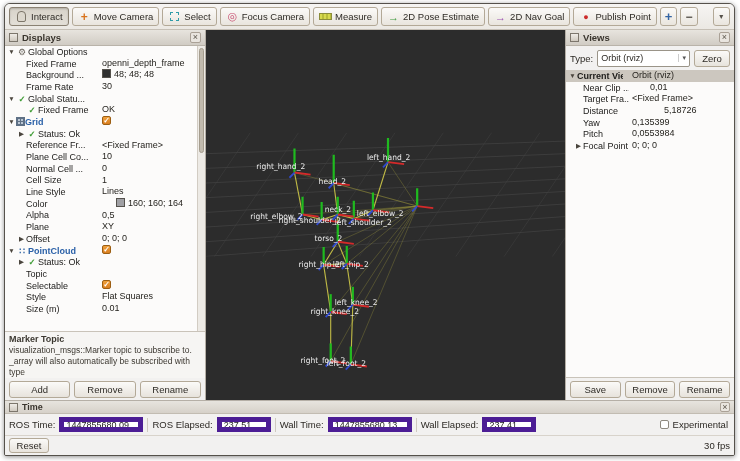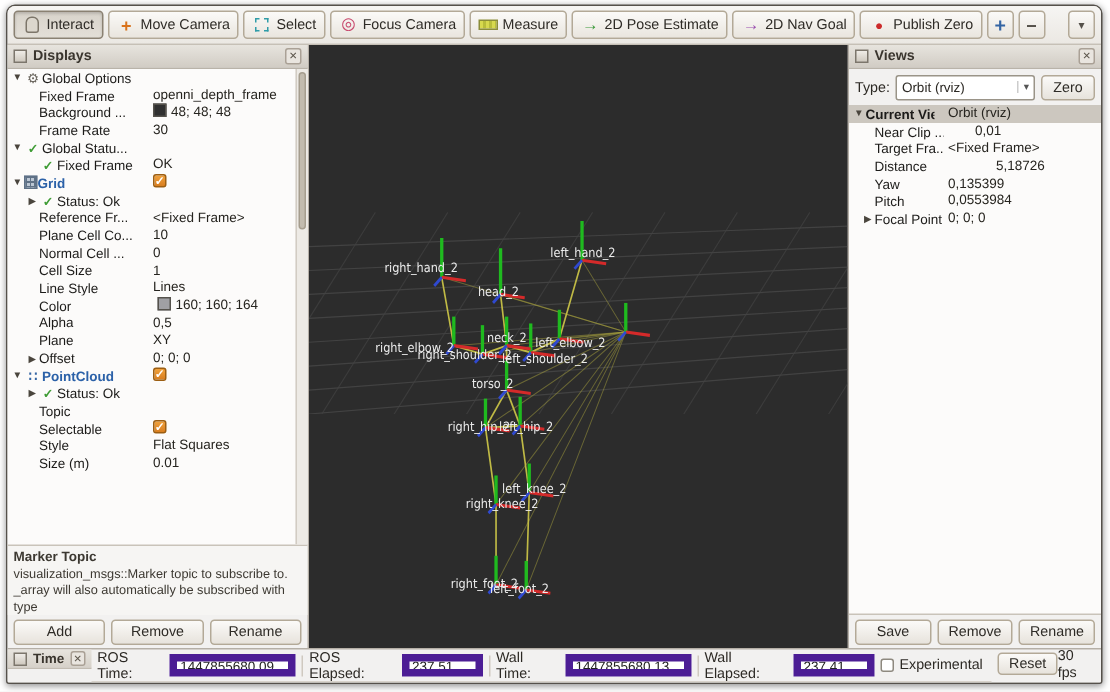--- a/index.html
+++ b/index.html
@@ -77,21 +77,21 @@
   .btn{flex:1;height:17px;font-size:9.5px;color:#2e2b26;background:linear-gradient(#fbfaf8,#e7e3dc);border:1px solid #b3a997;border-radius:3px;display:inline-flex;align-items:center;justify-content:center;font-family:inherit}
 
   .vctrl{height:24px;display:flex;align-items:center;gap:4px;padding:0 4px;font-size:9.5px;color:#2c2924;flex:0 0 auto}
   .combo{flex:1;height:17px;background:#fff;border:1px solid #9a9488;border-radius:2px;display:flex;align-items:center;padding:0 3px;font-size:9px;min-width:0}
   .combo .cval{overflow:hidden;white-space:nowrap}
   .combo .arrow{margin-left:auto;font-size:7px;color:#555;border-left:1px solid #ccc;padding-left:3px}
   .combo .arrow::before{content:"\25be"}
   .zero{flex:0 0 auto;width:36px}
 
   
-  .timepanel{flex:0 0 auto;border-top:1px solid #b5afa6;background:#f2f1f0;display:flex;}
+  .timepanel{flex:0 0 auto;border-top:1px solid #b5afa6;background:#f2f1f0;display:flex;flex-direction:column}
   .thead{height:13px;background:linear-gradient(#e7e4de,#d6d1c9);border-bottom:1px solid #c2bcb2;display:flex;align-items:center;gap:4px;padding:0 4px;font-size:9px;font-weight:bold;color:#3a352e}
   .thead .ph-close{width:10px;height:10px}
   .tfields{height:22px;display:flex;align-items:center;padding:0 4px;gap:4px;font-size:9.5px;color:#2c2924;border-bottom:1px solid #d8d3cb}
   .tfields input{height:15px;border:5px solid #4c1d95;background:#fff;font-size:9px;padding:0 2px;font-family:inherit;color:#222}
   .vsep{width:1px;height:14px;background:#cfc9c0;flex:0 0 auto}
   .exp-wrap{margin-left:auto;display:flex;align-items:center;gap:4px;margin-right:2px}
   .tbottom{height:19px;display:flex;align-items:center;padding:0 4px}
   .reset{flex:0 0 auto;width:40px;height:15px}
   .fps{margin-left:auto;font-size:9.5px;color:#2c2924}
   .vlabel{font-size:7.5px;fill:#ececec;font-family:"DejaVu Sans",sans-serif}
@@ -142,21 +142,21 @@
       <button class="tool">
         <span class="ticon-box">
           <span class="ic-nav">→</span>
         </span>
         <span>2D Nav Goal</span>
       </button>
       <button class="tool">
         <span class="ticon-box">
           <span class="ic-point">●</span>
         </span>
-        <span>Publish Zero</span>
+        <span>Publish Point</span>
       </button>
       <button class="tool sq">
         <span class="plus-glyph">+</span>
       </button>
       <button class="tool sq">
         <span class="minus-glyph">−</span>
       </button>
       <span class="tb-gap"></span>
       <button class="tool sq">
         <span class="ovf-glyph">▾</span>
@@ -259,21 +259,21 @@
           <div class="trow indent1">
             <span class="exp"></span>
             <span class="tlabel">Line Style</span>
             <span class="tval" style="left: 97px;">
               <span>Lines</span>
             </span>
           </div>
           <div class="trow indent1">
             <span class="exp"></span>
             <span class="tlabel">Color</span>
-            <span class="tval" style="left: 86px; padding-left: 14px;">
+            <span class="tval" style="left: 97px; padding-left: 14px;">
               <span class="swatch" style="background: rgb(160, 160, 164);"></span>
               <span>160; 160; 164</span>
             </span>
           </div>
           <div class="trow indent1">
             <span class="exp"></span>
             <span class="tlabel">Alpha</span>
             <span class="tval" style="left: 97px;">
               <span>0,5</span>
             </span>

